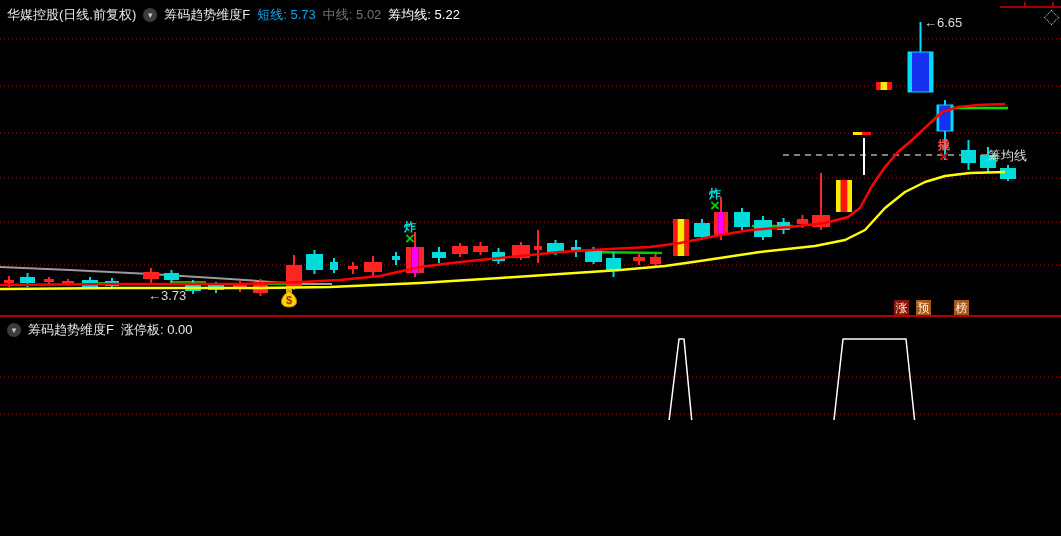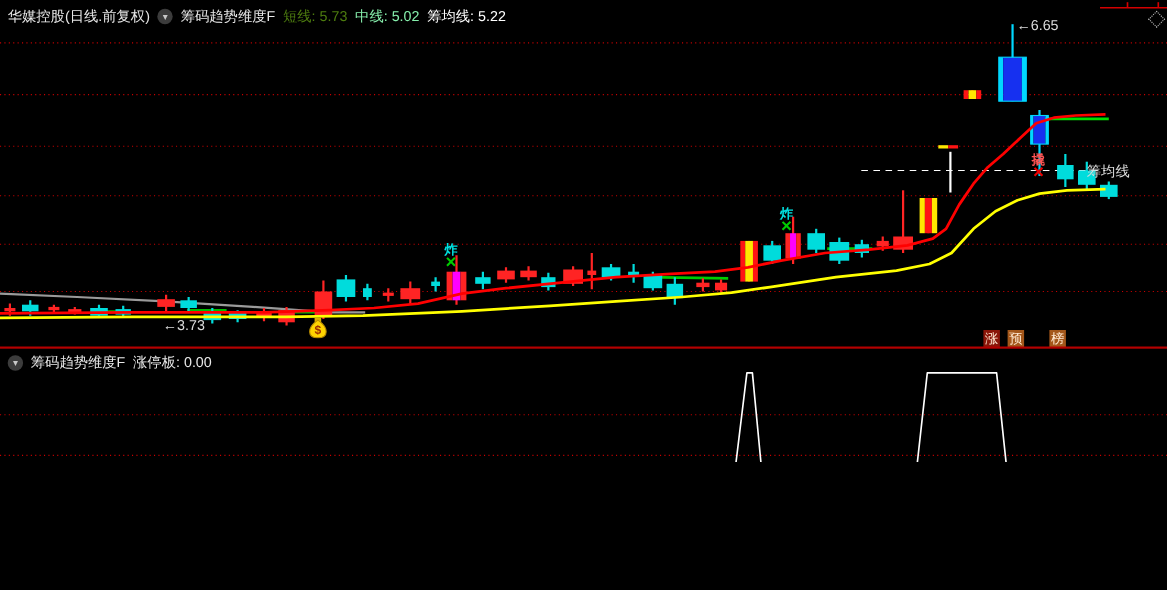--- a/index.html
+++ b/index.html
@@ -157,22 +157,22 @@
         <rect x="862" y="132" width="9" height="3" fill="#ff1414"></rect>
         <line x1="864" y1="138" x2="864" y2="175" stroke="#ffffff" stroke-width="2"></line>
         <polyline points="0,289 120,288 260,288 330,287 420,283 500,278 560,274 620,270 665,266 700,261 760,252 815,246 845,240 865,230 885,208 905,192 925,182 945,176 970,173 1005,172" fill="none" stroke="#ffff00" stroke-width="2.5" stroke-linejoin="round"></polyline>
         <polyline points="0,285 120,284 240,284 300,282 340,280 380,276 420,267 460,262 510,257 560,252 610,249 650,247 680,243 710,237 750,230 790,227 825,223 848,217 860,208 872,186 885,167 898,152 912,140 928,125 942,112 958,107 978,105 1005,104" fill="none" stroke="#ff0000" stroke-width="2.5" stroke-linejoin="round"></polyline>
       </svg>
 
     <div class="hdr" style="top:6px">
       <span class="t">华媒控股(日线.前复权)</span>
       <span class="circle-icon">▾</span>
       <span class="t">筹码趋势维度F</span>
-      <span class="t lgc" style="color: #4d7c0f;"><span>短线:</span> <span>5.73</span></span>
-      <span class="t lgc" style="color: #86efac;"><span>中线:</span> <span>5.02</span></span>
+      <span class="t lgc" style="color: #0ea5e9;"><span>短线:</span> <span>5.73</span></span>
+      <span class="t lgc" style="color: #737373;"><span>中线:</span> <span>5.02</span></span>
       <span class="t lgc" style="color: rgb(255, 255, 255);"><span>筹均线:</span> <span>5.22</span></span>
     </div>
 
     <div class="plabel" style="left:924px;top:15px">←6.65</div>
     <div class="plabel" style="left:148px;top:288px">←3.73</div>
     <div class="plabel" style="left:988px;top:147px">筹均线</div>
 
     <span class="badge" style="left: 894px; background: rgb(138, 21, 8);">涨</span>
     <span class="badge" style="left: 916px; background: rgb(164, 87, 26);">预</span>
     <span class="badge" style="left: 954px; background: rgb(164, 87, 26);">榜</span>

